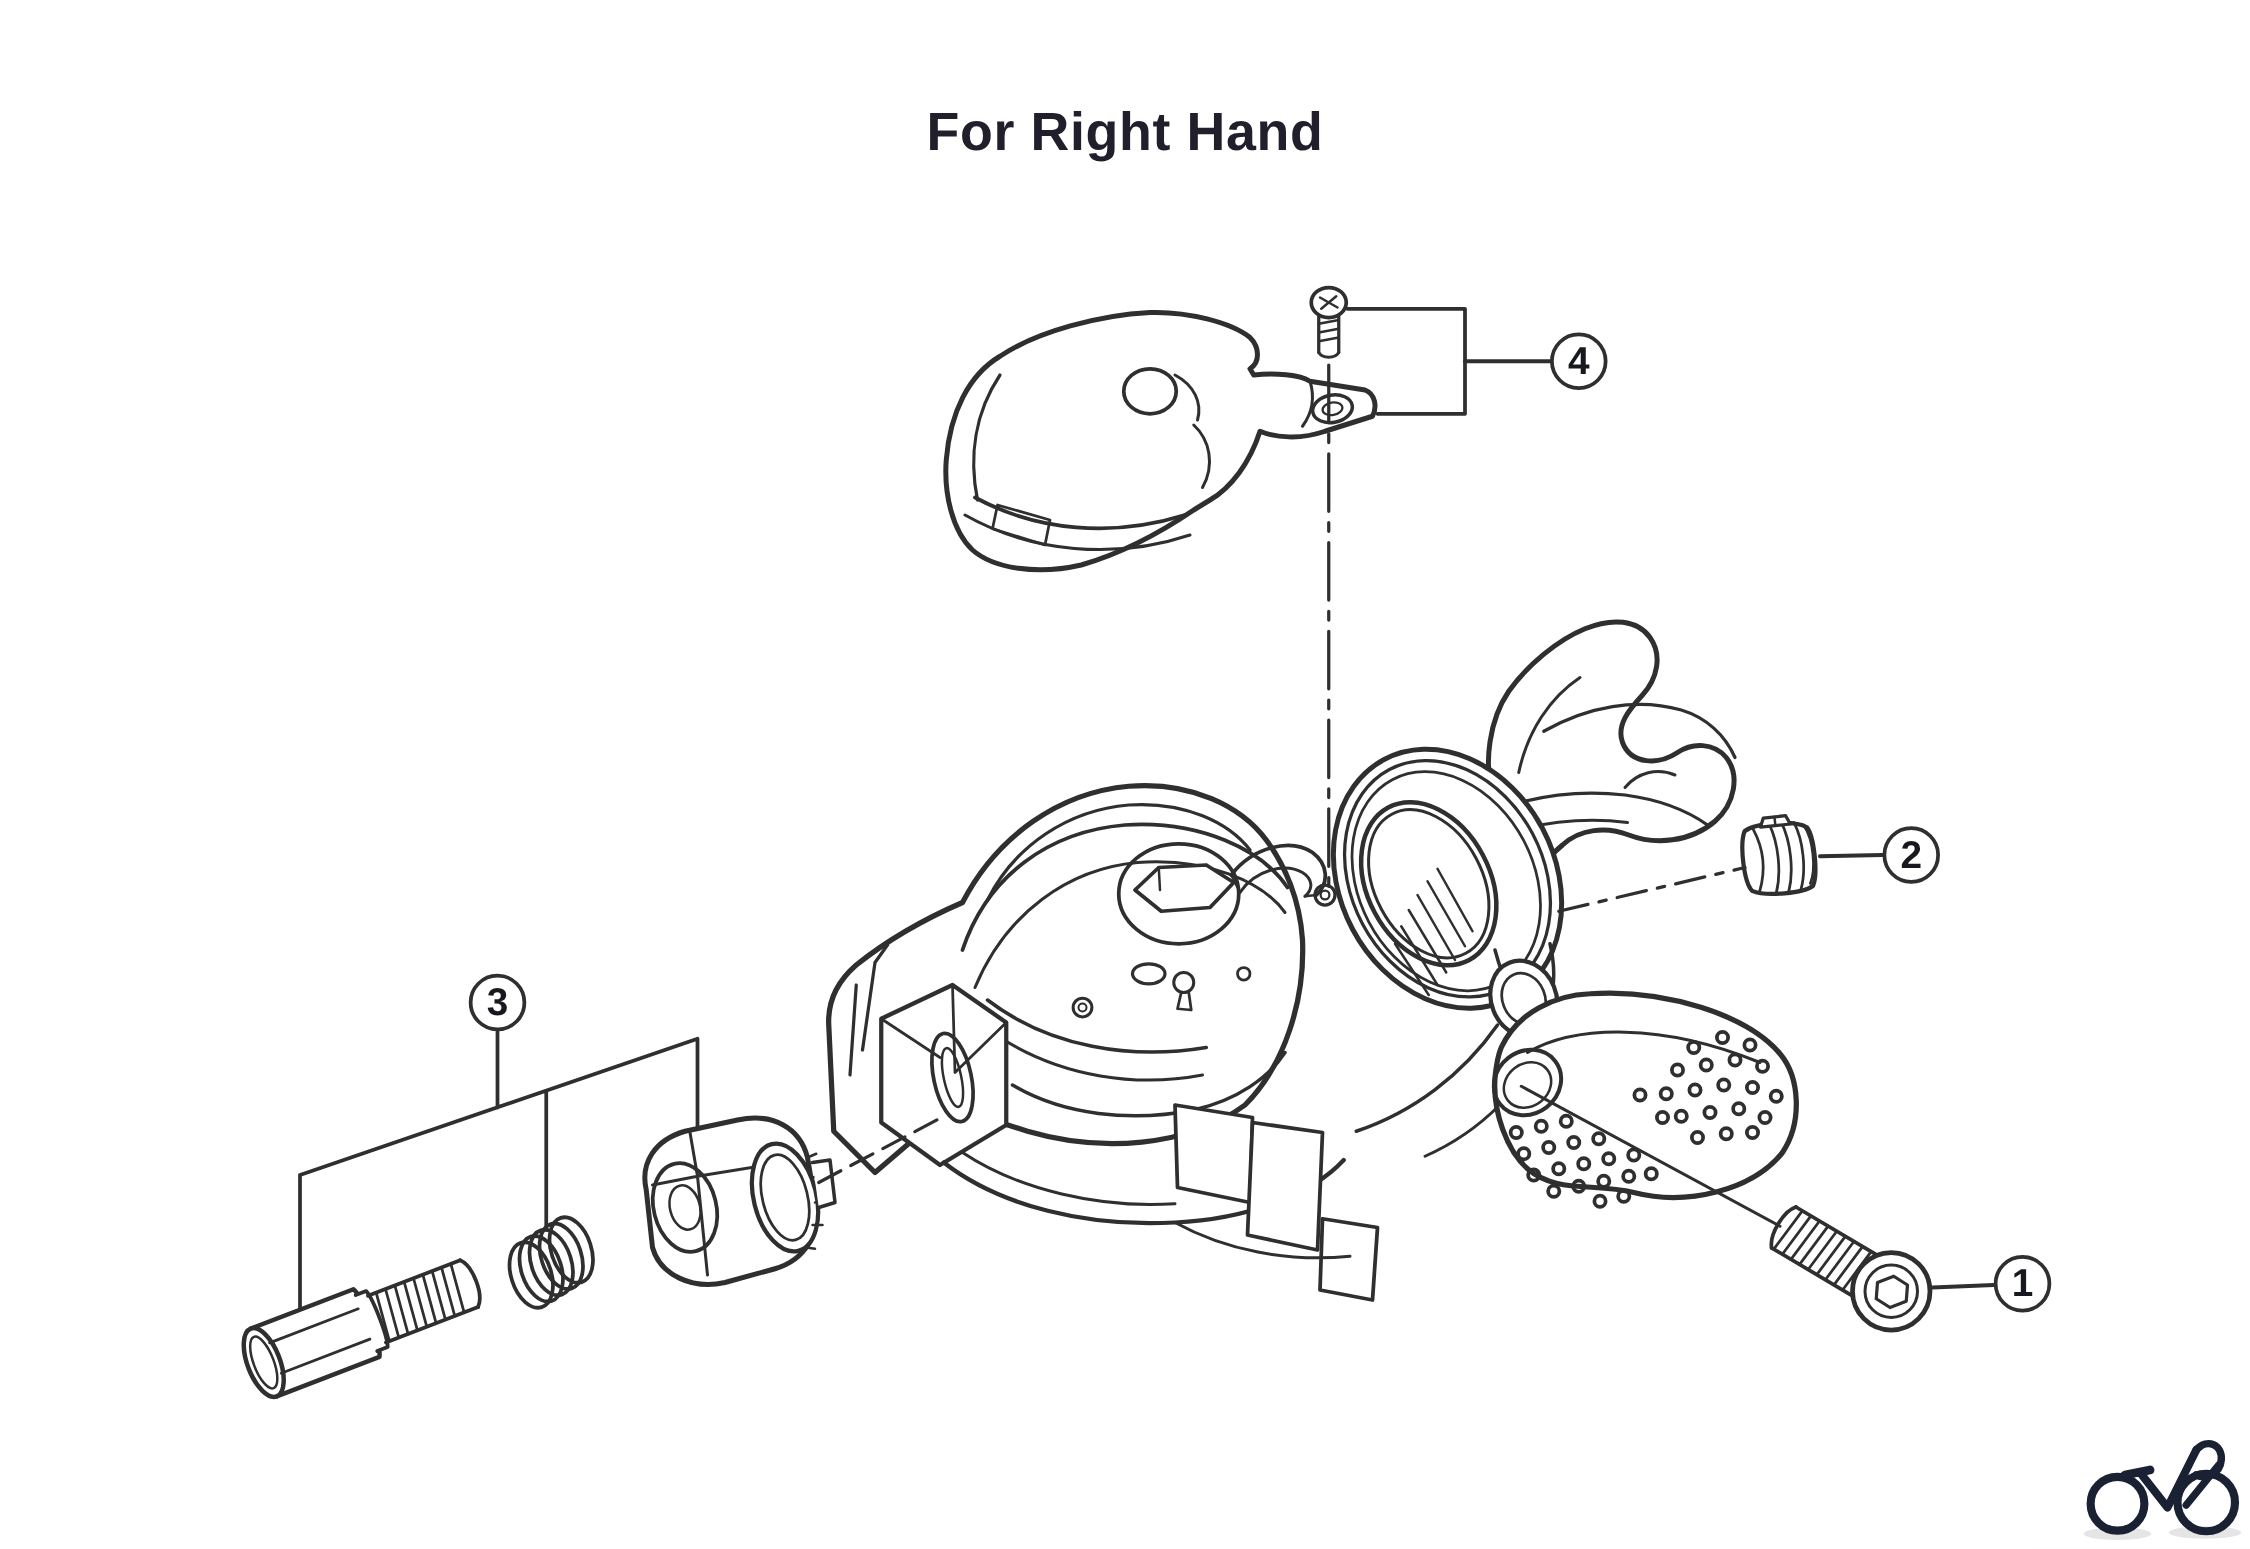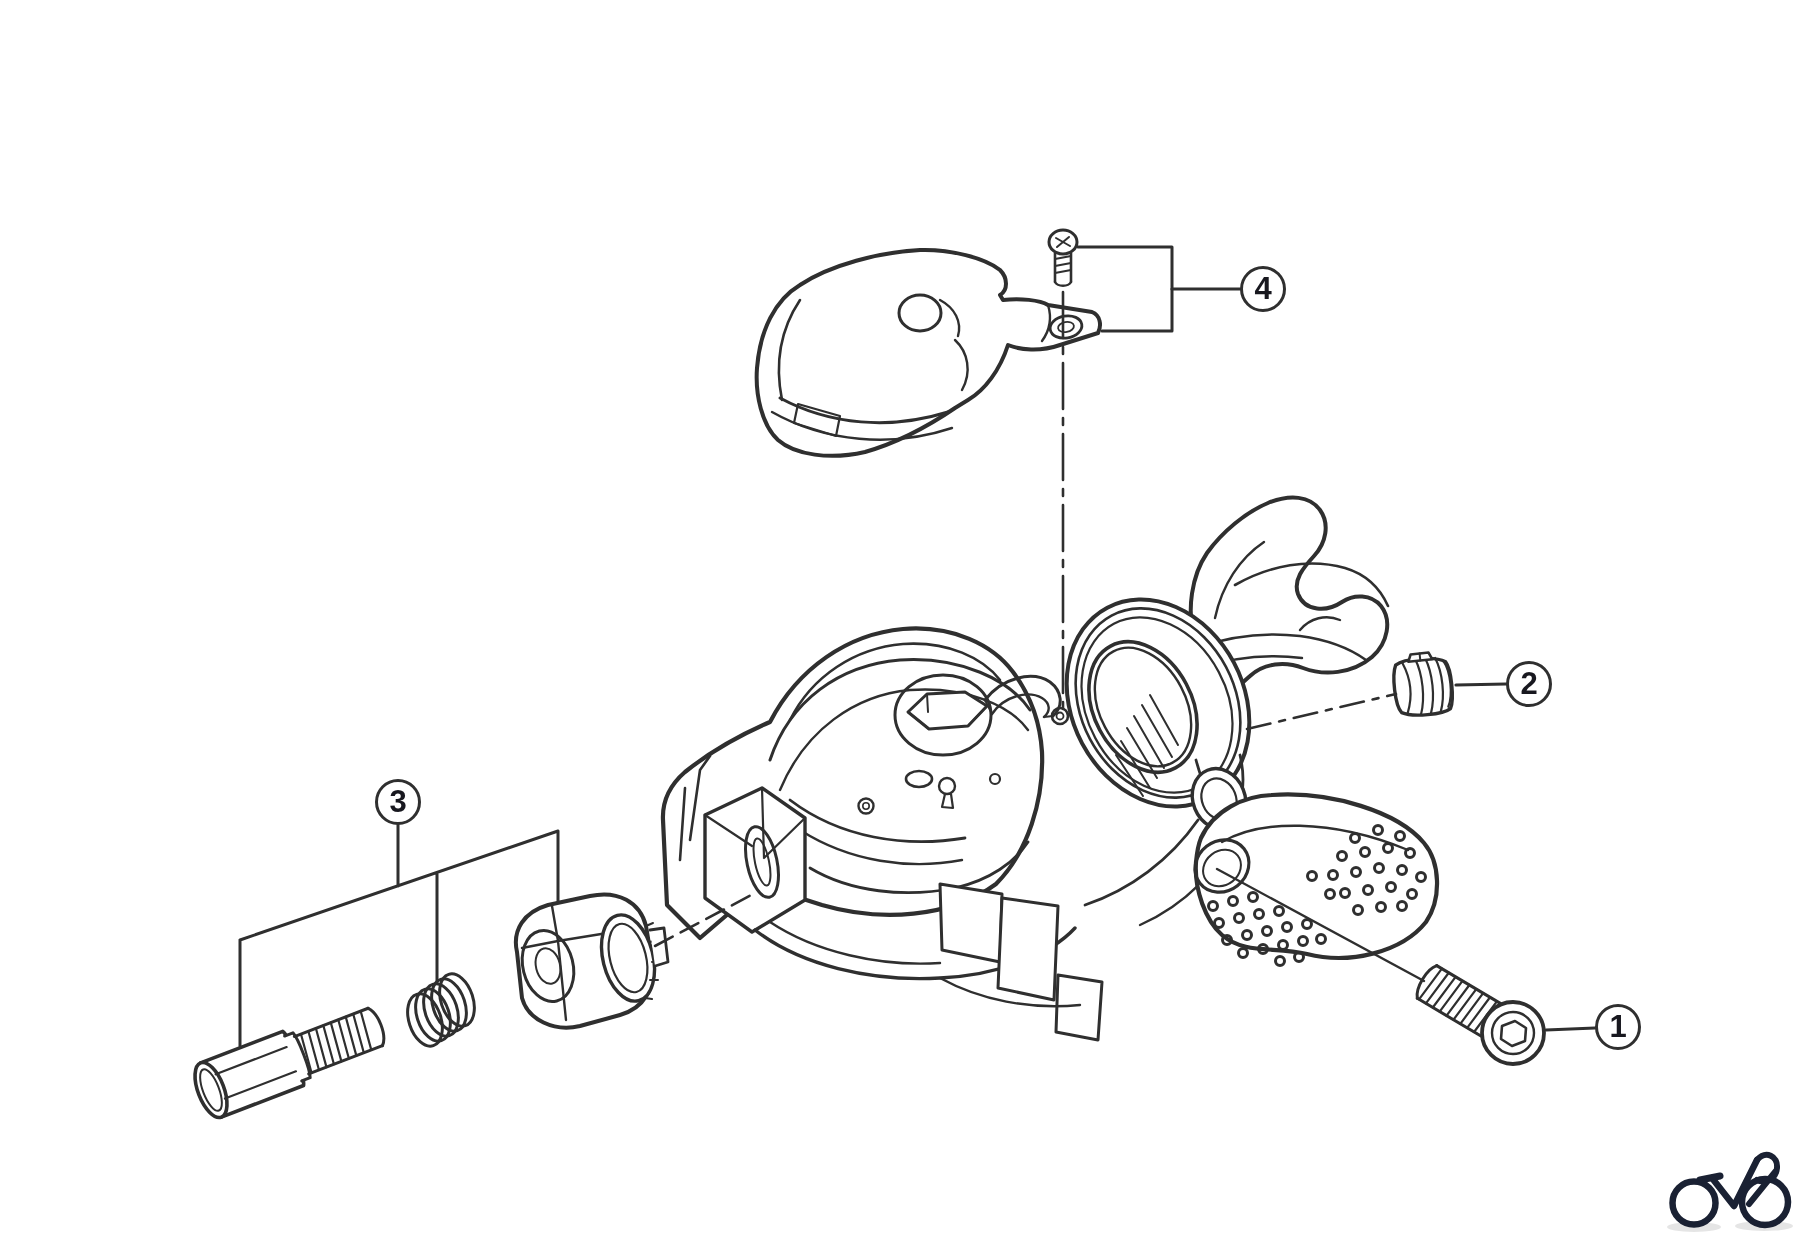--- a/index.html
+++ b/index.html
@@ -18,20 +18,21 @@
   .s{stroke:var(--line-art);fill:none;stroke-linecap:round;stroke-linejoin:round;}
   .sf{stroke:var(--line-art);fill:var(--background);stroke-linejoin:round;stroke-linecap:round;}
   .logo-line{stroke:var(--logo-navy);fill:none;stroke-linecap:round;stroke-linejoin:round;}
   .logo-shadow{fill:var(--logo-shadow);opacity:.75;}
 </style>
 </head>
 <body>
 
 <div class="stage">
 
+  <div class="title">For Right Hand</div>
 
   <svg width="1800" height="1239" viewBox="0 0 1800 1239">
 
     <g>
       <path class="sf" stroke-width="4" d="M1195,640 C1186,610 1192,575 1207,553 C1222,532 1246,512 1268,503 C1290,494 1310,496 1320,510 C1330,524 1326,543 1314,556 C1303,568 1293,580 1298,594 C1305,612 1327,612 1342,602 C1354,594 1371,594 1381,606 C1392,620 1388,643 1372,657 C1352,674 1324,676 1303,668 C1285,661 1264,663 1250,676 C1242,683 1234,690 1230,696 C1216,694 1203,680 1198,666 C1196,658 1195,648 1195,640 Z"></path>
       <path class="s" stroke-width="2.4" d="M1215,618 C1222,585 1240,558 1264,542"></path>
       <path class="s" stroke-width="2.4" d="M1300,630 C1310,618 1326,614 1340,620"></path>
       <path class="s" stroke-width="2.6" d="M1235,585 C1270,565 1310,558 1345,568 C1365,574 1380,588 1388,606"></path>
       <path class="s" stroke-width="2.6" d="M1196,648 C1230,636 1266,632 1300,636 C1330,640 1352,650 1366,660"></path>
       <path class="s" stroke-width="2.4" d="M1200,668 C1235,657 1270,654 1302,658"></path>

